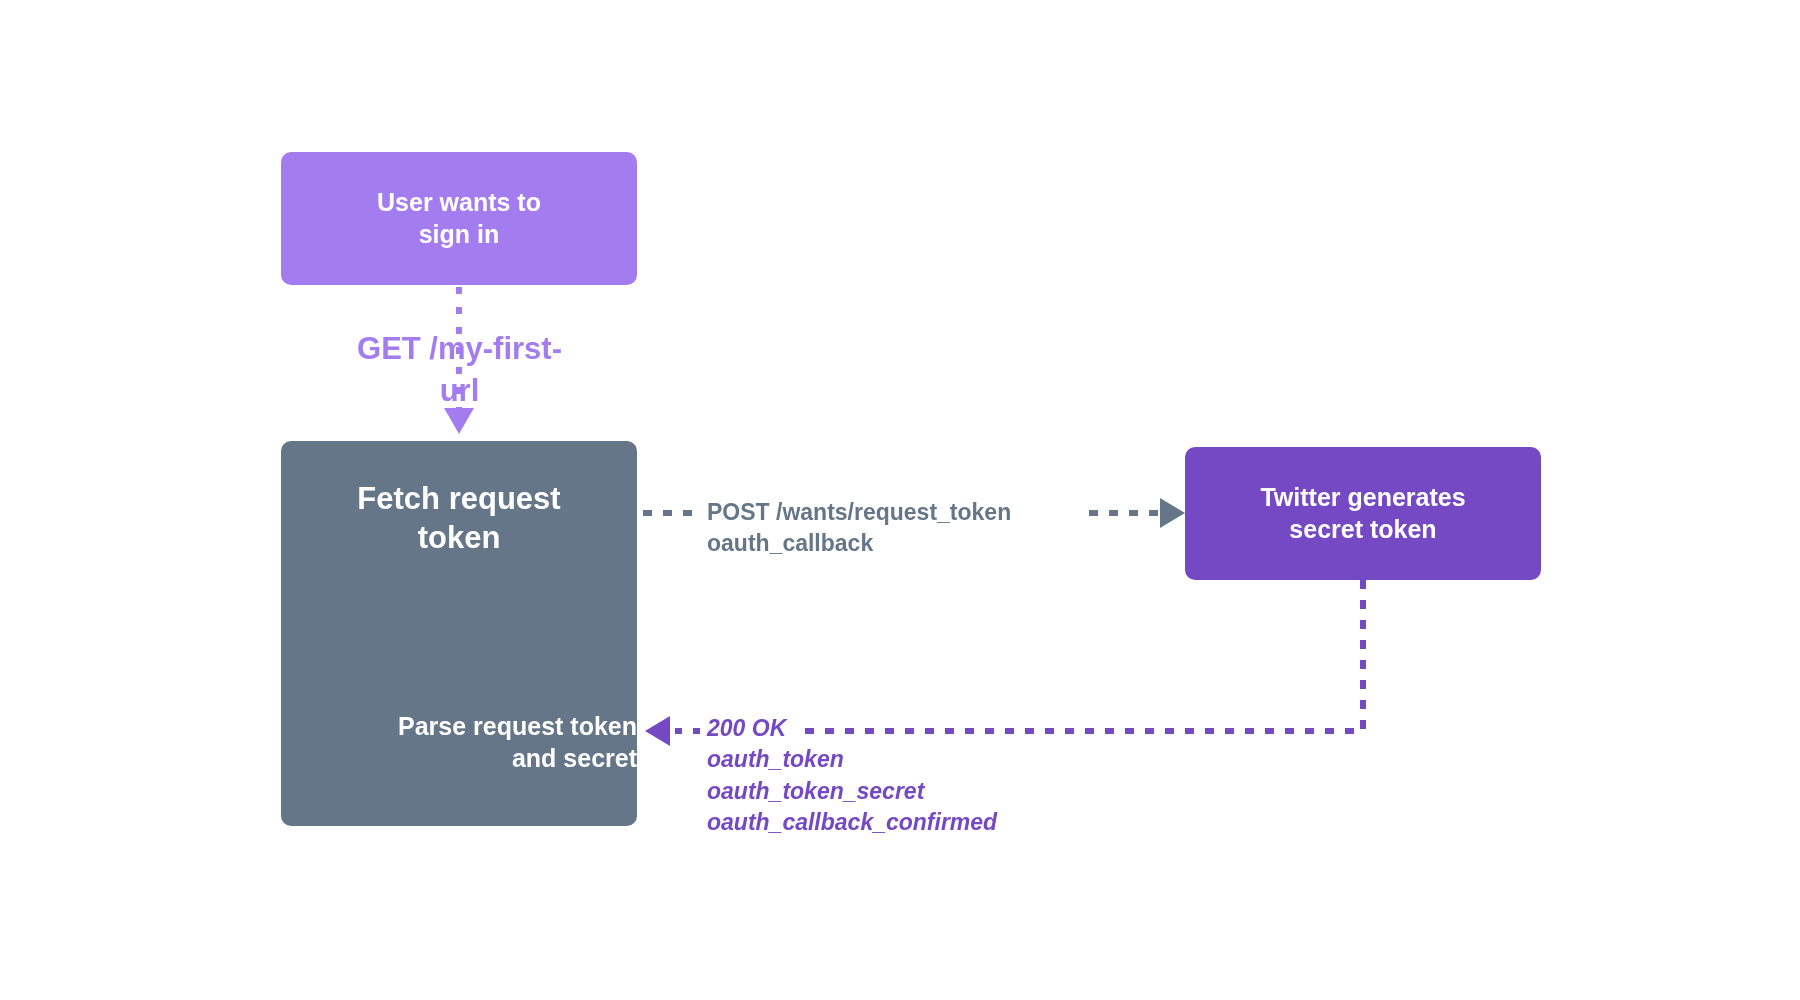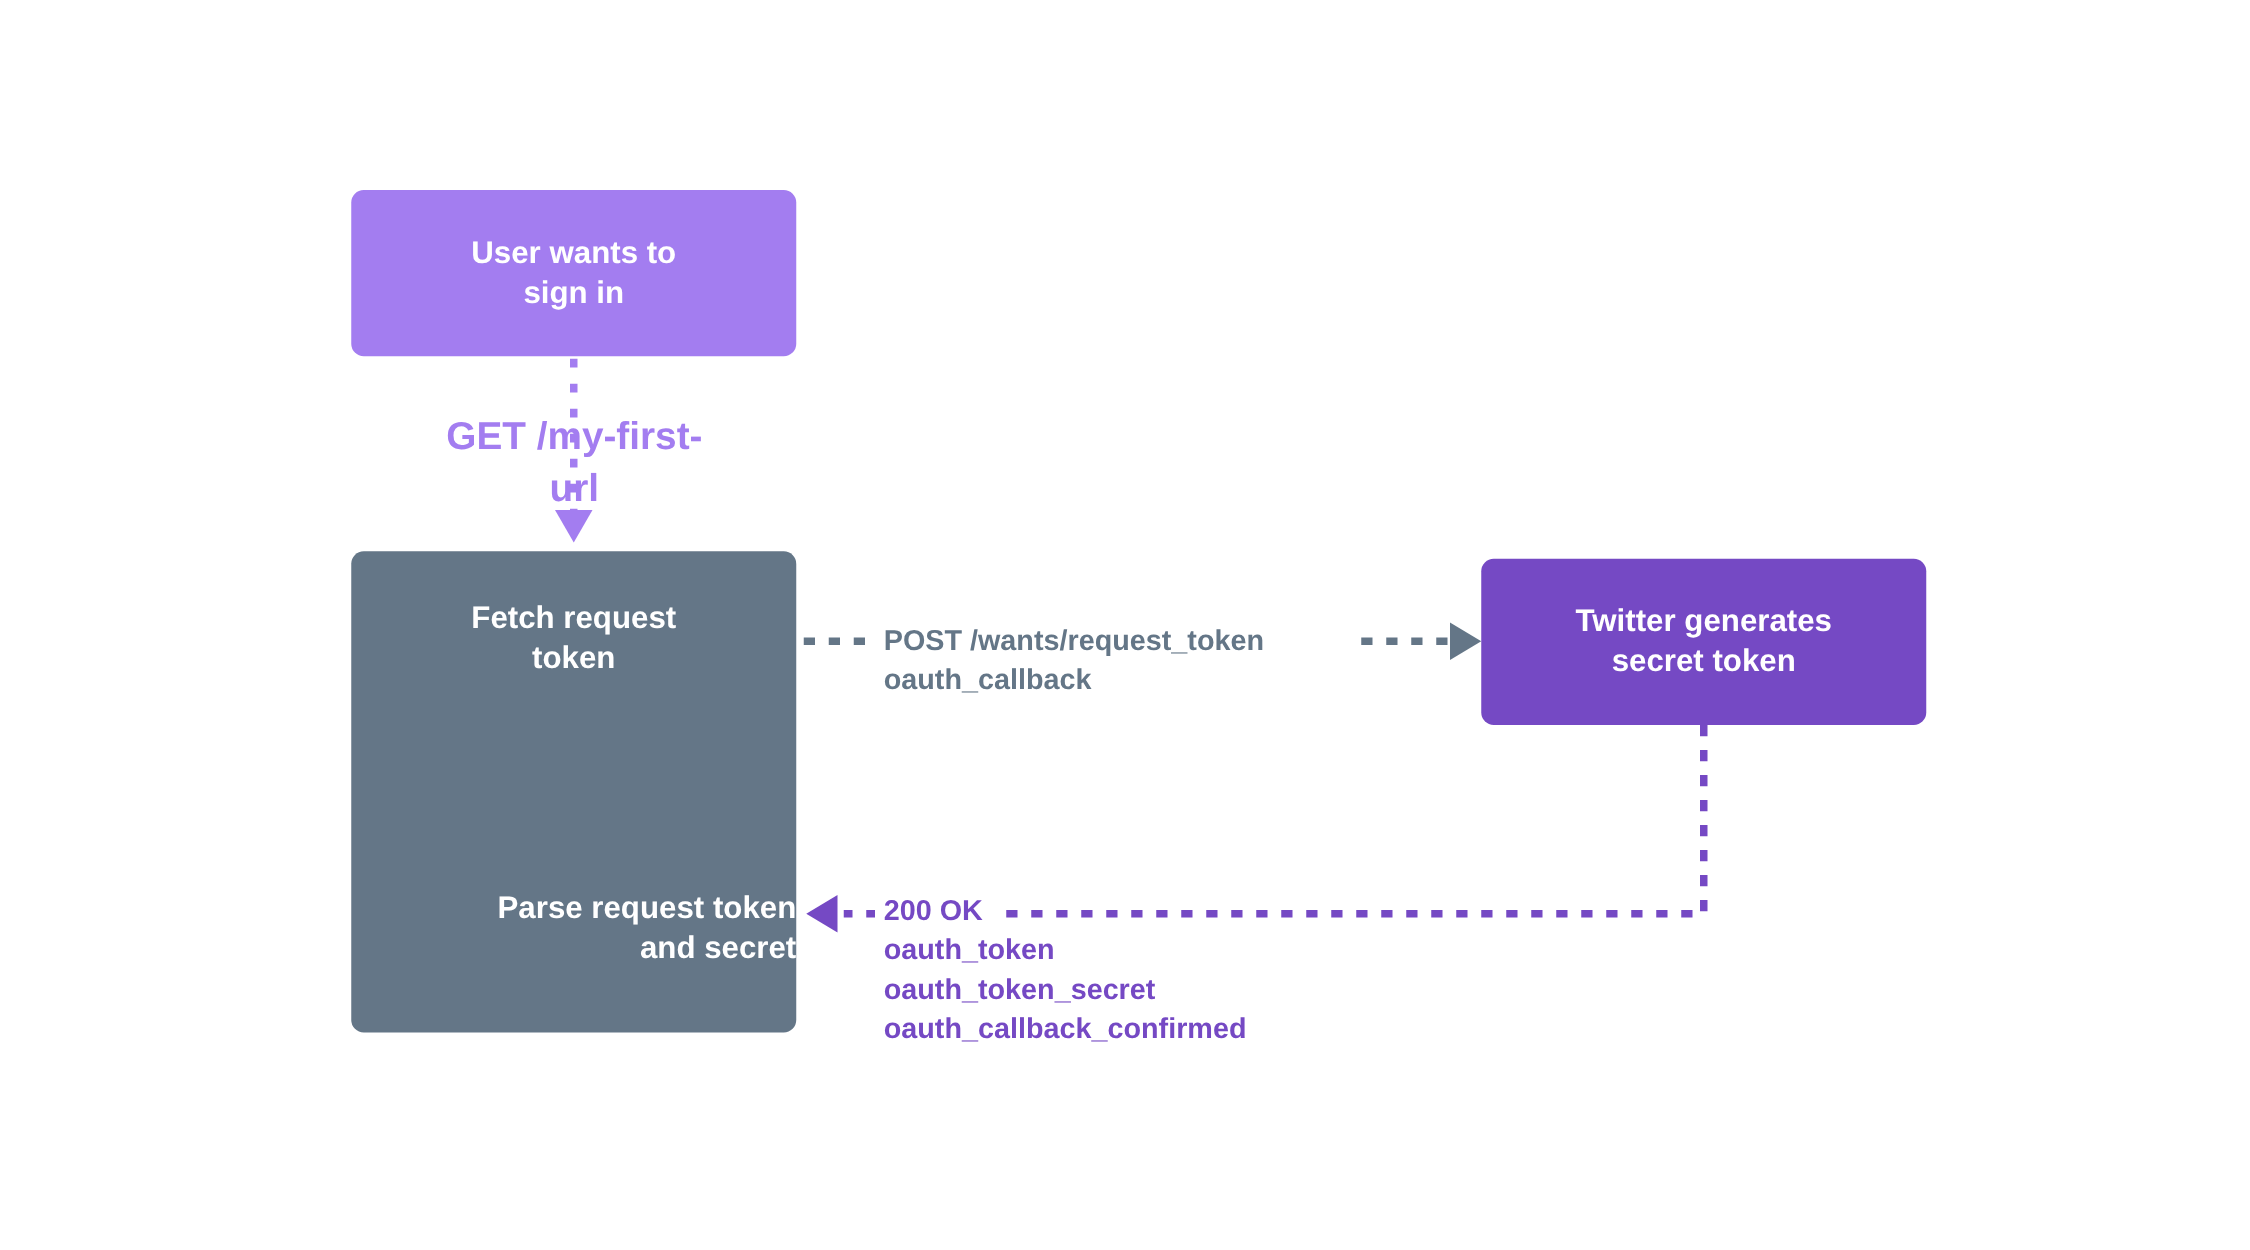--- a/index.html
+++ b/index.html
@@ -47,21 +47,21 @@
     top: 441px;
     width: 356px;
     height: 385px;
     background: #647687;
   }
   .node-app-top {
     position: absolute;
     left: 0;
     right: 0;
     top: 38px;
-    font-size: 25px;
+    font-size: 31px;
     font-weight: bold;
     color: #ffffff;
     text-align: center;
     line-height: 1.26;
     white-space: pre-line;
   }
   .node-app-bottom {
     position: absolute;
     left: 0;
     right: 0;
@@ -104,20 +104,21 @@
     left: 707px;
     top: 497px;
     font-size: 23px;
     color: #647687;
   }
   .label-200 {
     left: 707px;
     top: 713px;
     font-size: 23px;
     color: #7549c4;
+    font-style: italic;
   }
 
   
   #edges {
     position: absolute;
     left: 0;
     top: 0;
     width: 1800px;
     height: 1000px;
     pointer-events: none;

